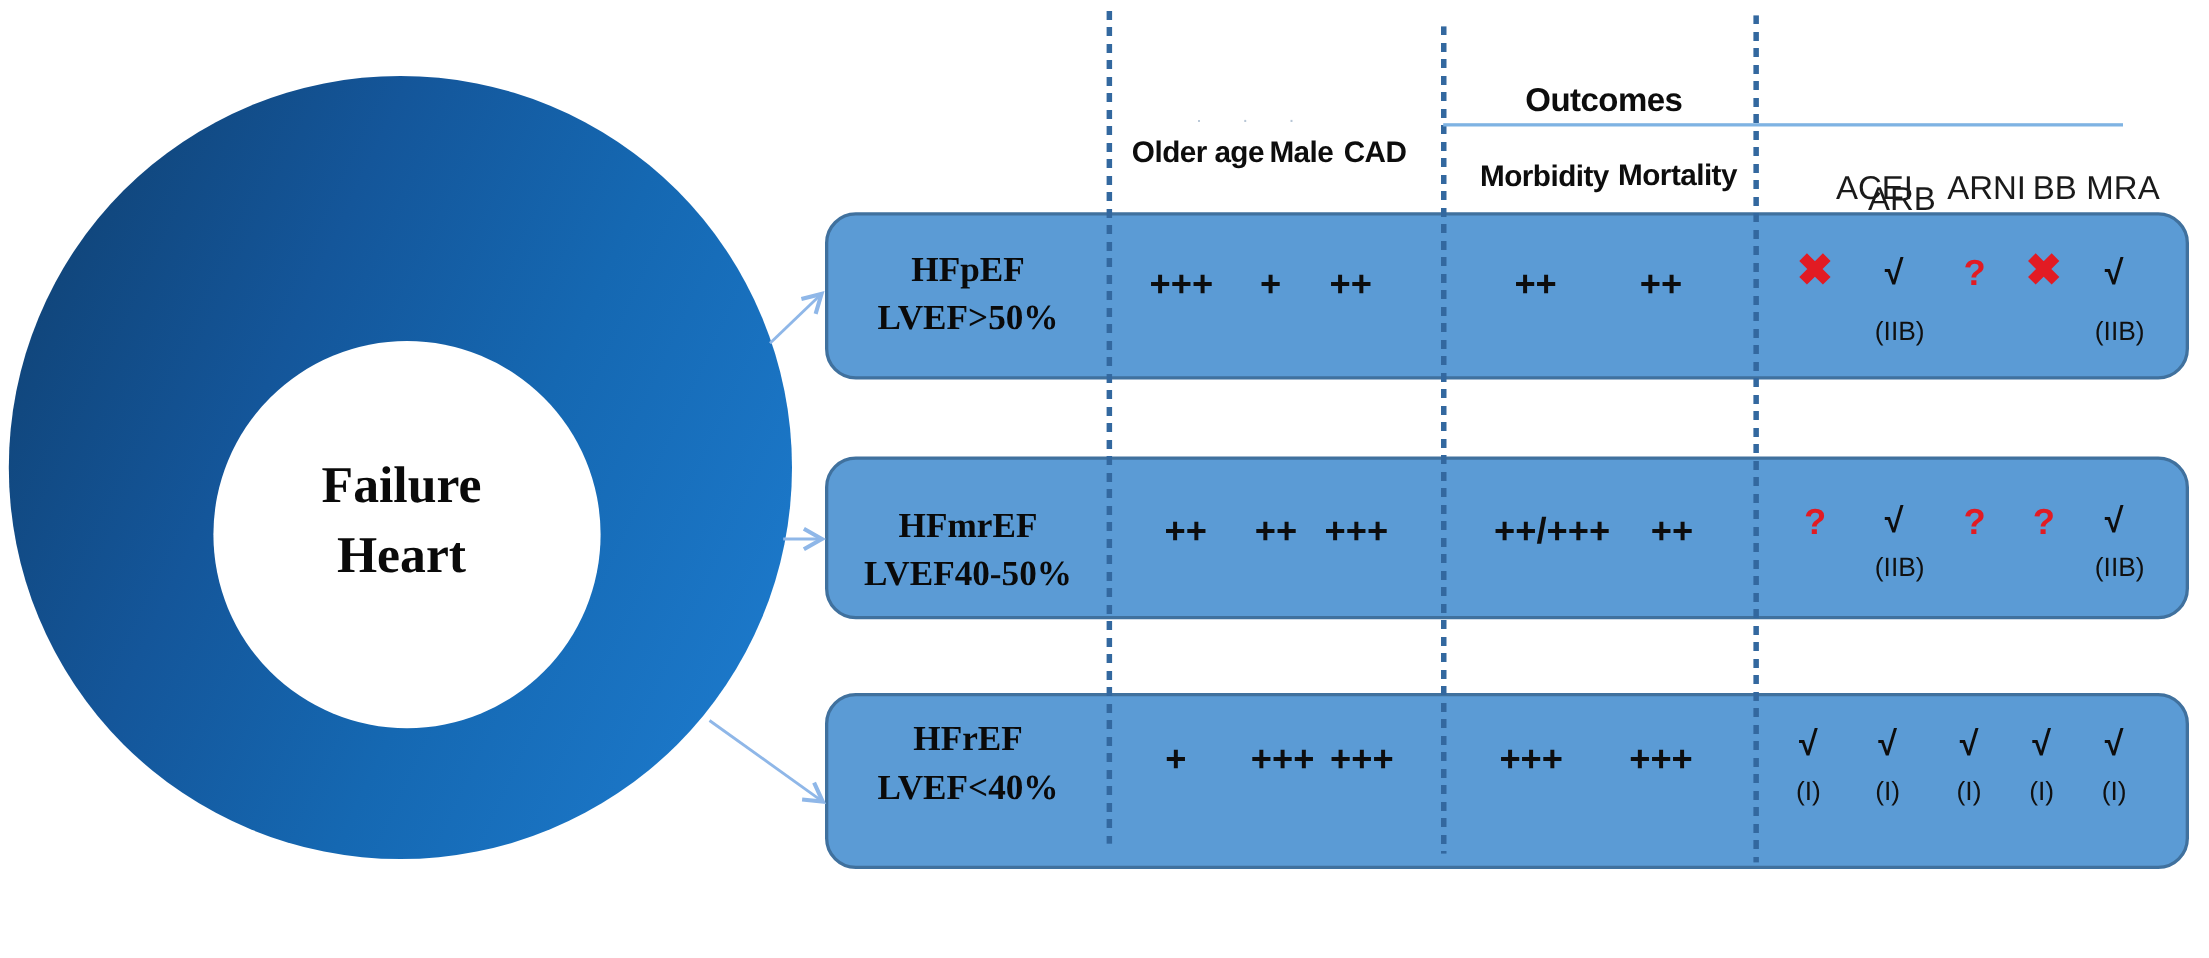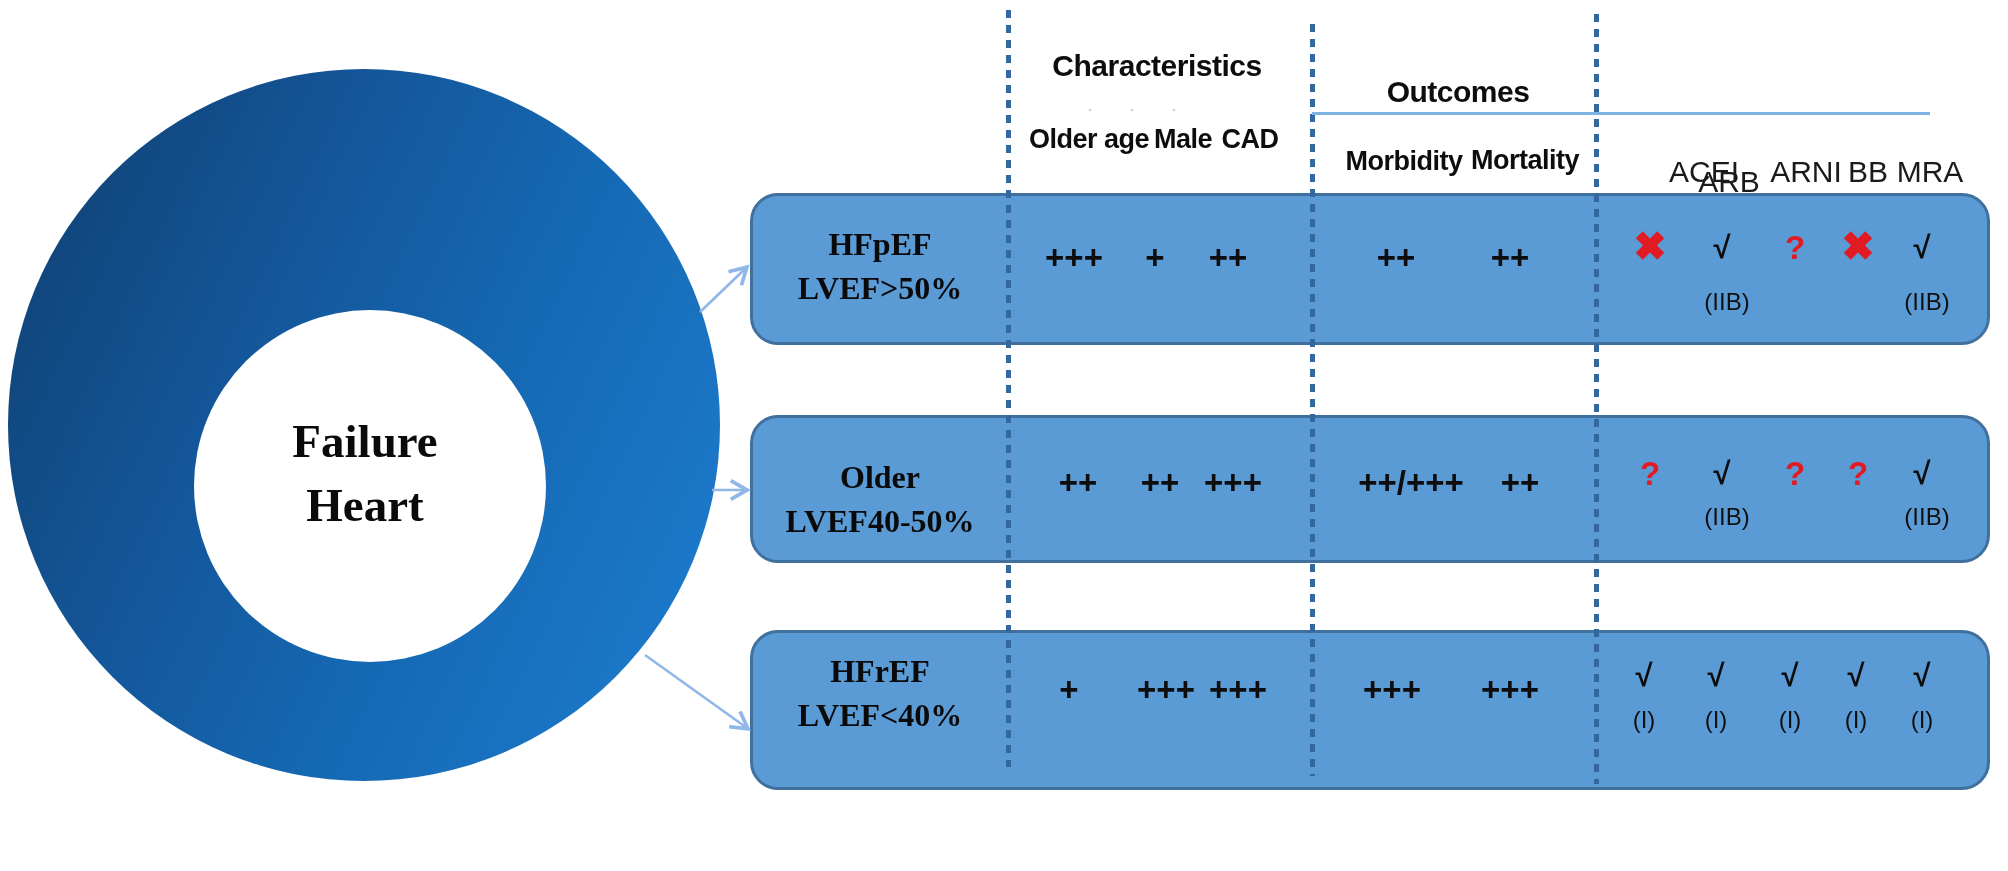--- a/index.html
+++ b/index.html
@@ -75,21 +75,20 @@
     <defs>
       <marker id="ah" viewBox="0 0 10 10" refX="7.5" refY="5" markerWidth="9" markerHeight="9" orient="auto">
         <path d="M1,1 L8,5 L1,9" fill="none" stroke="#8fb7e8" stroke-width="1.6"></path>
       </marker>
     </defs>
     <line x1="700" y1="312" x2="746" y2="268" stroke="#8fb7e8" stroke-width="2.6" marker-end="url(#ah)"></line>
     <line x1="712" y1="490" x2="746" y2="490" stroke="#8fb7e8" stroke-width="2.6" marker-end="url(#ah)"></line>
     <line x1="645" y1="655" x2="747" y2="728" stroke="#8fb7e8" stroke-width="2.6" marker-end="url(#ah)"></line>
   </svg>
 
-  <span class="cell title" style="left:1157px;top:66px">Characteristics</span>
   <span class="cell title" style="left:1458px;top:92px">Outcomes</span>
   <span class="cell fade-dots" style="left:1140px;top:105px">. . .</span>
 
   <span class="cell subhdr" style="left:1089px;top:139px">Older age</span>
   <span class="cell subhdr" style="left:1183px;top:139px">Male</span>
   <span class="cell subhdr" style="left:1250px;top:139px">CAD</span>
   <span class="cell subhdr" style="left:1404px;top:161px">Morbidity</span>
   <span class="cell subhdr" style="left:1525px;top:160px">Mortality</span>
   <span class="cell rxhdr" style="left:1704px;top:172px">ACEI</span>
   <span class="cell rxhdr" style="left:1729px;top:182px">ARB</span>
@@ -104,21 +103,21 @@
   <span class="cell plus" style="left:1396px;top:258px">++</span>
   <span class="cell plus" style="left:1510px;top:258px">++</span>
   <span class="cell sym" style="left:1650px;top:246px"><i class="glyph" style="color:#e21b23;font-size:40px;">✖</i></span>
   <span class="cell sym" style="left:1722px;top:248px"><i class="glyph">√</i></span>
   <span class="cell sym" style="left:1795px;top:248px"><i class="glyph" style="color:#e21b23;font-size:33px;">?</i></span>
   <span class="cell sym" style="left:1858px;top:246px"><i class="glyph" style="color:#e21b23;font-size:40px;">✖</i></span>
   <span class="cell sym" style="left:1922px;top:248px"><i class="glyph">√</i></span>
   <span class="cell note" style="left:1727px;top:302px">(IIB)</span>
   <span class="cell note" style="left:1927px;top:302px">(IIB)</span>
 
-  <span class="cell rowlabel" style="left:880px;top:499px"><span>Older</span><br><span>LVEF40-50%</span></span>
+  <span class="cell rowlabel" style="left:880px;top:499px"><span>HFmrEF</span><br><span>LVEF40-50%</span></span>
   <span class="cell plus" style="left:1078px;top:483px">++</span>
   <span class="cell plus" style="left:1160px;top:483px">++</span>
   <span class="cell plus" style="left:1233px;top:483px">+++</span>
   <span class="cell plus" style="left:1411px;top:483px">++/+++</span>
   <span class="cell plus" style="left:1520px;top:483px">++</span>
   <span class="cell sym" style="left:1650px;top:474px"><i class="glyph" style="color:#e21b23;font-size:33px;">?</i></span>
   <span class="cell sym" style="left:1722px;top:474px"><i class="glyph">√</i></span>
   <span class="cell sym" style="left:1795px;top:474px"><i class="glyph" style="color:#e21b23;font-size:33px;">?</i></span>
   <span class="cell sym" style="left:1858px;top:474px"><i class="glyph" style="color:#e21b23;font-size:33px;">?</i></span>
   <span class="cell sym" style="left:1922px;top:474px"><i class="glyph">√</i></span>

